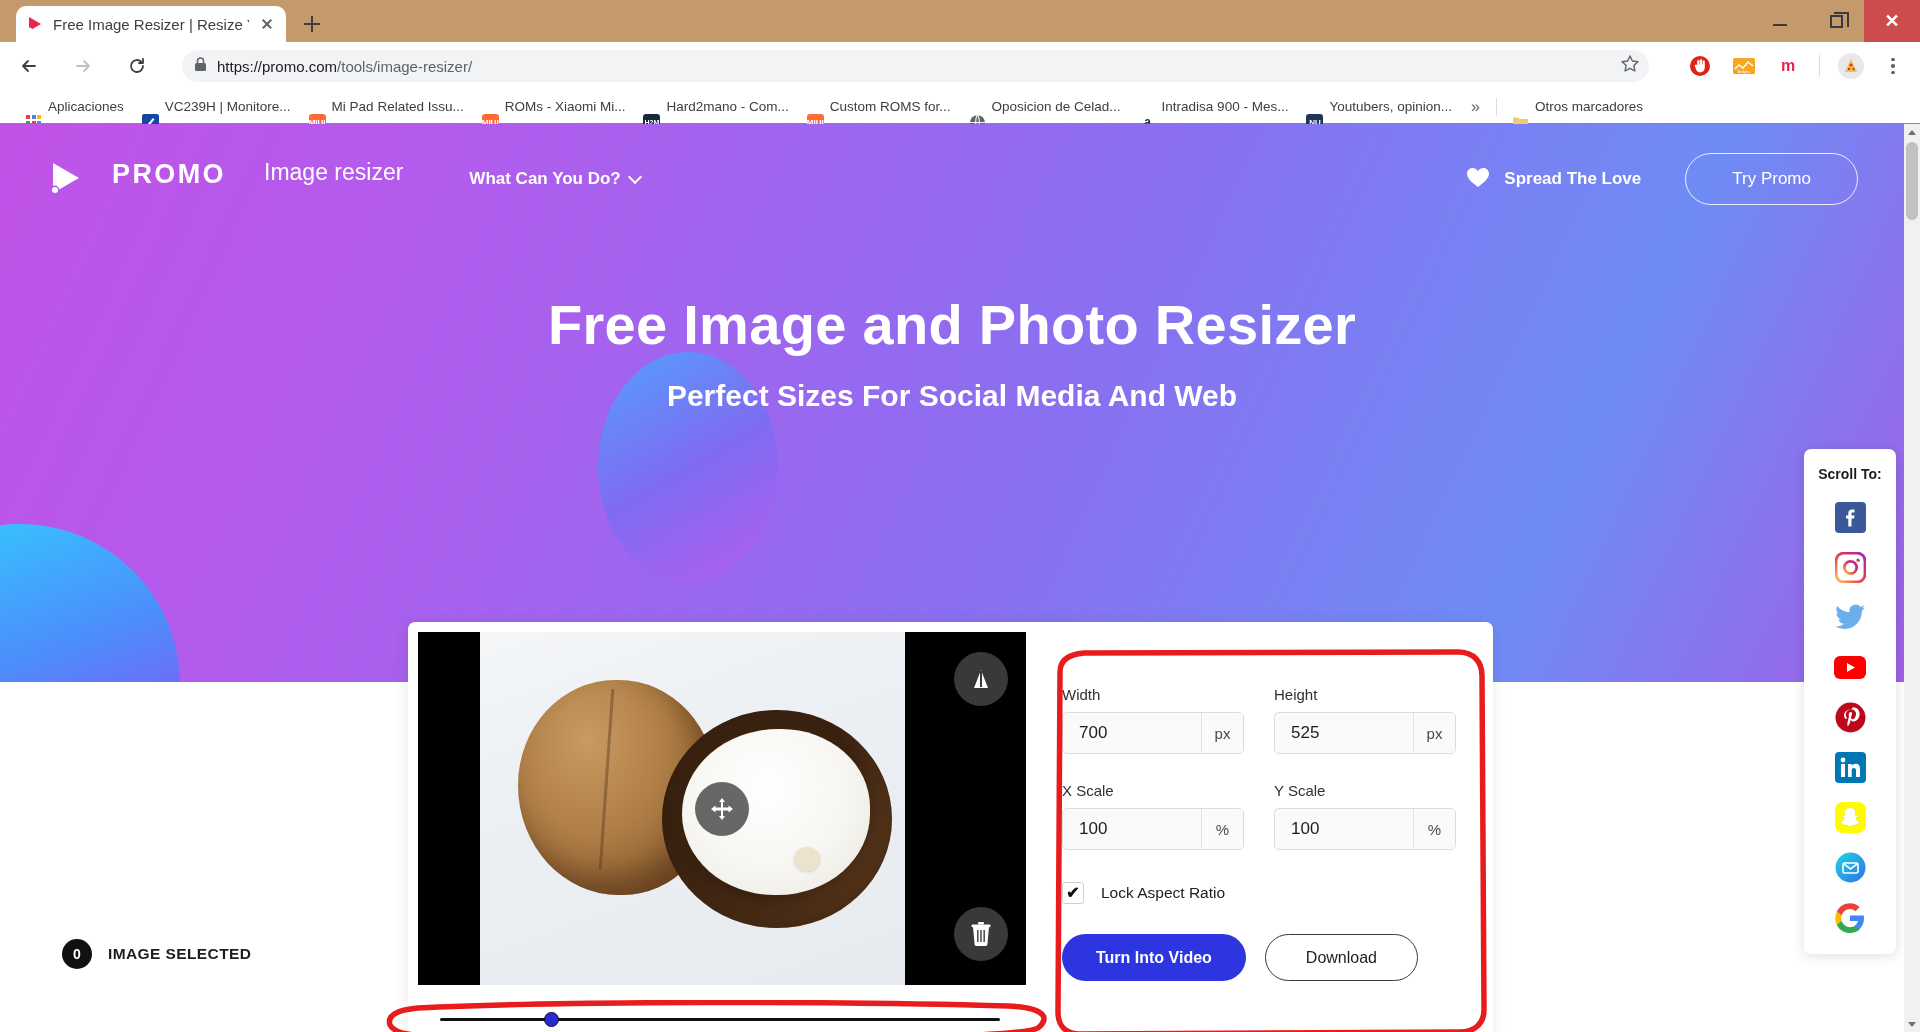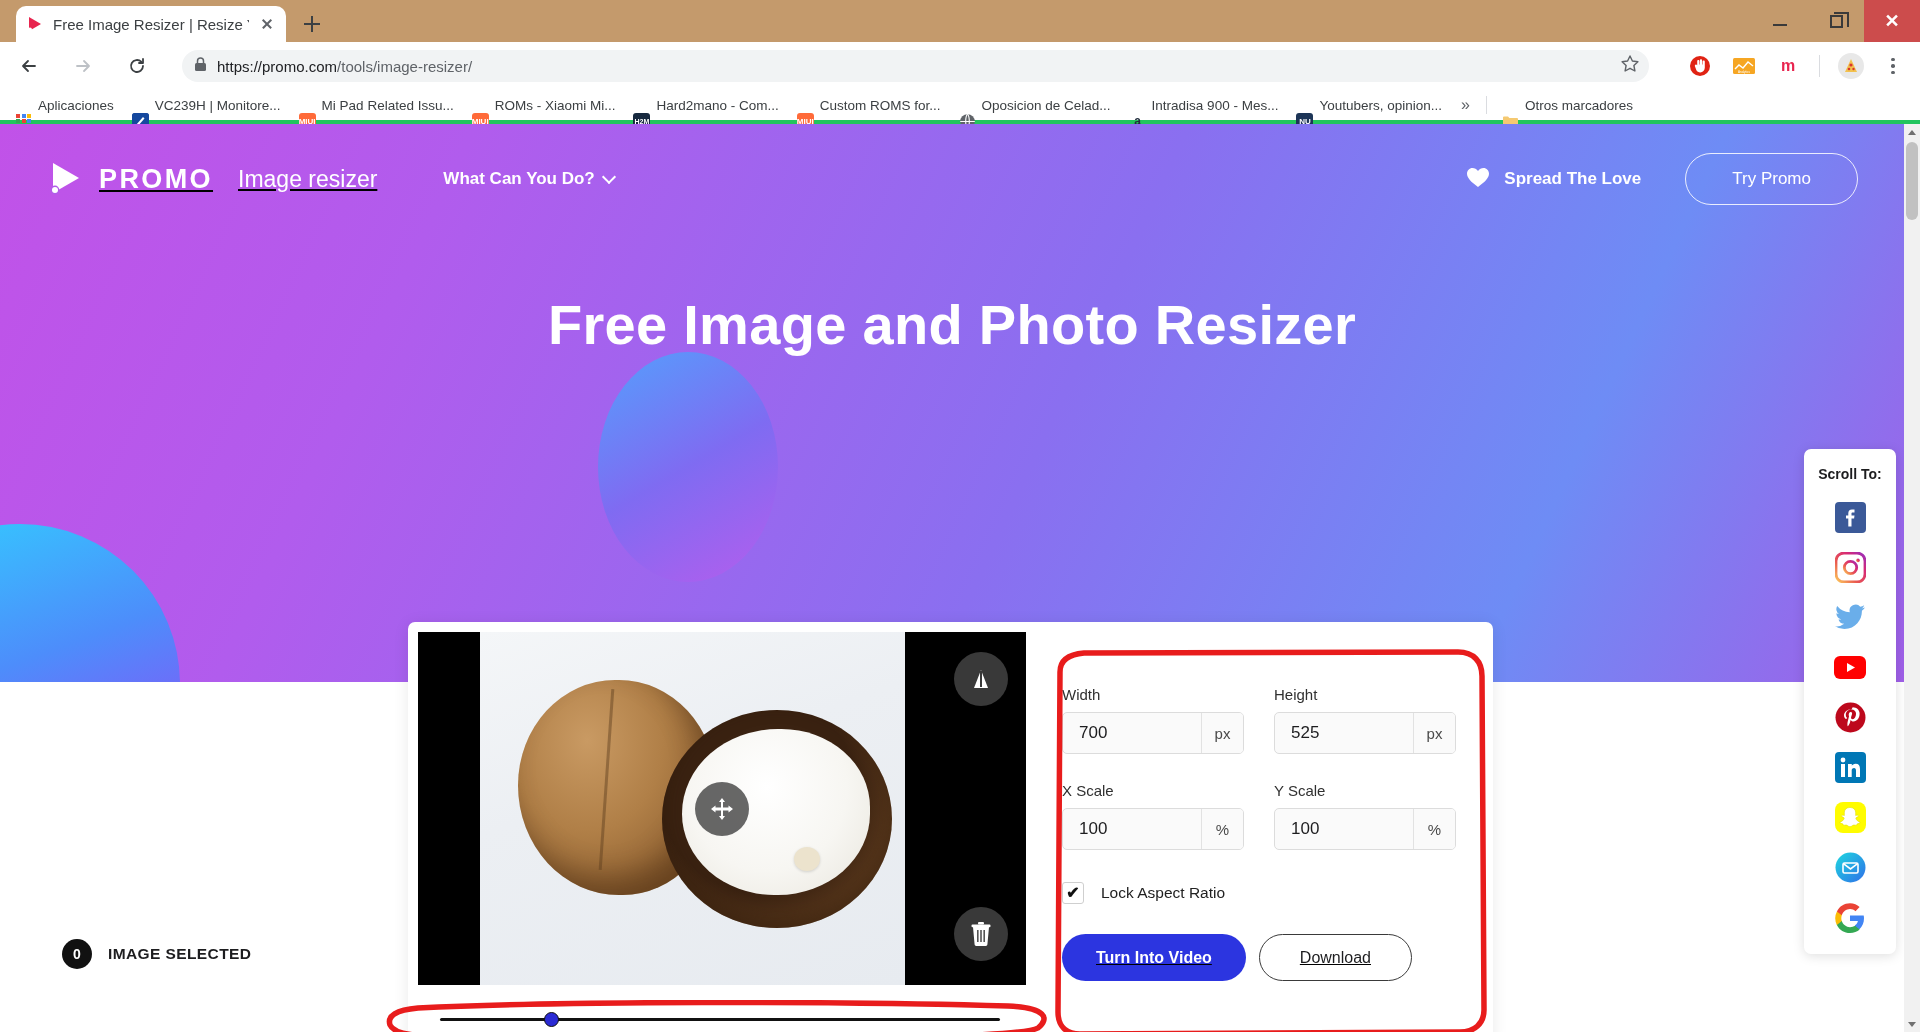--- a/index.html
+++ b/index.html
@@ -76,21 +76,21 @@
   .omnibox-url .dim { color: #5f6368; }
   .star-btn { position: absolute; right: 8px; top: 3px; }
   .ext-icons { display: flex; align-items: center; gap: 10px; padding-left: 6px; }
   .ext-sep { width: 1px; height: 22px; background: #dadce0; margin: 0 4px; }
   .kebab { width: 30px; display: flex; flex-direction: column; align-items: center;
            gap: 3px; cursor: pointer; }
   .kebab span { width: 3.5px; height: 3.5px; border-radius: 50%; background: #5f6368; }
 
   .bookmarks {
     height: 34px; background: #fff; display: flex; align-items: center;
-    padding: 0 8px; gap: 4px; border-bottom: 4px solid #22c55e;
+    padding: 0 18px; gap: 4px; border-bottom: 1px solid #22c55e;
   }
   .bm {
     display: flex; align-items: center; gap: 6px; padding: 3px 7px;
     border-radius: 4px; cursor: pointer; white-space: nowrap;
   }
   .bm-label { font-size: 13.5px; color: #3c4043; }
   .bm-ico { width: 17px; height: 17px; flex: 0 0 17px; border-radius: 3px;
             display: flex; align-items: center; justify-content: center;
             font-size: 8px; color: #fff; font-weight: bold; overflow: hidden; margin-top: 32px; }
   .bm-chev { font-size: 16px; color: #5f6368; padding: 0 8px; cursor: pointer; }
@@ -113,21 +113,21 @@
   }
   .blob-center {
     position: absolute; left: 598px; top: 228px; width: 180px; height: 230px;
     border-radius: 50%;
     background: linear-gradient(150deg, #49a8ff 0%, #7b6cf2 50%, #b85ced 100%);
     opacity: .88;
   }
 
   .nav { position: relative; z-index: 3; display: flex; align-items: center;
          height: 110px; padding: 0 46px; }
-  .logo-wrap { display: flex; align-items: center; gap: 13px; text-decoration: underline; }
+  .logo-wrap { display: flex; align-items: flex-start; gap: 26px; }
   .logo-mark { width: 40px; height: 40px; position: relative; }
   .logo-promo { font-size: 27px; font-weight: bold; color: #fff; letter-spacing: 2.4px; }
   .logo-sub { font-size: 23px; color: #fff; font-weight: 400; margin-left: 12px; }
   .nav-link {
     margin-left: 66px; font-size: 17px; font-weight: bold; color: #fff;
     display: flex; align-items: center; gap: 9px; cursor: pointer;
   }
   .chev-d { width: 10px; height: 10px; border-right: 2px solid #fff;
             border-bottom: 2px solid #fff; transform: rotate(45deg);
             margin-top: -5px; }
@@ -230,21 +230,21 @@
     font-size: 15px; color: #4a4a4a; background: #fafafa;
   }
   .lock-row { display: flex; align-items: center; gap: 17px; margin-top: 32px; }
   .checkbox {
     width: 22px; height: 22px; border: 1px solid #cfcfcf; border-radius: 3px;
     background: #fff; display: flex; align-items: center; justify-content: center;
     cursor: pointer;
   }
   .check-glyph { font-size: 16px; color: #111; font-weight: bold; line-height: 1; }
   .lock-label { font-size: 15.5px; color: #222; }
-  .btn-row { display: flex; gap: 13px; margin-top: 30px; text-decoration: underline; }
+  .btn-row { display: flex; gap: 19px; margin-top: 30px; }
   .btn-primary {
     background: #2c35e0; color: #fff; border: none; border-radius: 24px;
     padding: 0 34px; height: 47px; font-size: 16px; font-weight: bold;
     cursor: pointer; font-family: "Liberation Sans", sans-serif;
   }
   .btn-outline {
     background: #fff; color: #1d1d1f; border: 1px solid #3a3a3a; border-radius: 24px;
     padding: 9px 40px; height: 47px; font-size: 16px; cursor: pointer;
     font-family: "Liberation Sans", sans-serif;
   }
@@ -524,20 +524,21 @@
                   <path d="M12 20C5 15 1 11 1 6.6 1 3.5 3.4 1 6.5 1 8.6 1 10.7 2.2 12 4.1 13.3 2.2 15.4 1 17.5 1 20.6 1 23 3.5 23 6.6 23 11 19 15 12 20z" fill="#fff"></path>
                 </svg>
             </span>
             <span class="spread-label">Spread The Love</span>
           </div>
           <button class="try-btn">Try Promo</button>
         </div>
       </div>
 
       <div class="hero-title">Free Image and Photo Resizer</div>
+      <div class="hero-sub">Perfect Sizes For Social Media And Web</div>
     </div>
 
     <div class="editor">
 
       <div class="preview-col">
         <div class="preview">
           <div class="photo">
             <div class="coco-whole"></div>
             <div class="coco-half">
               <div class="coco-flesh">

